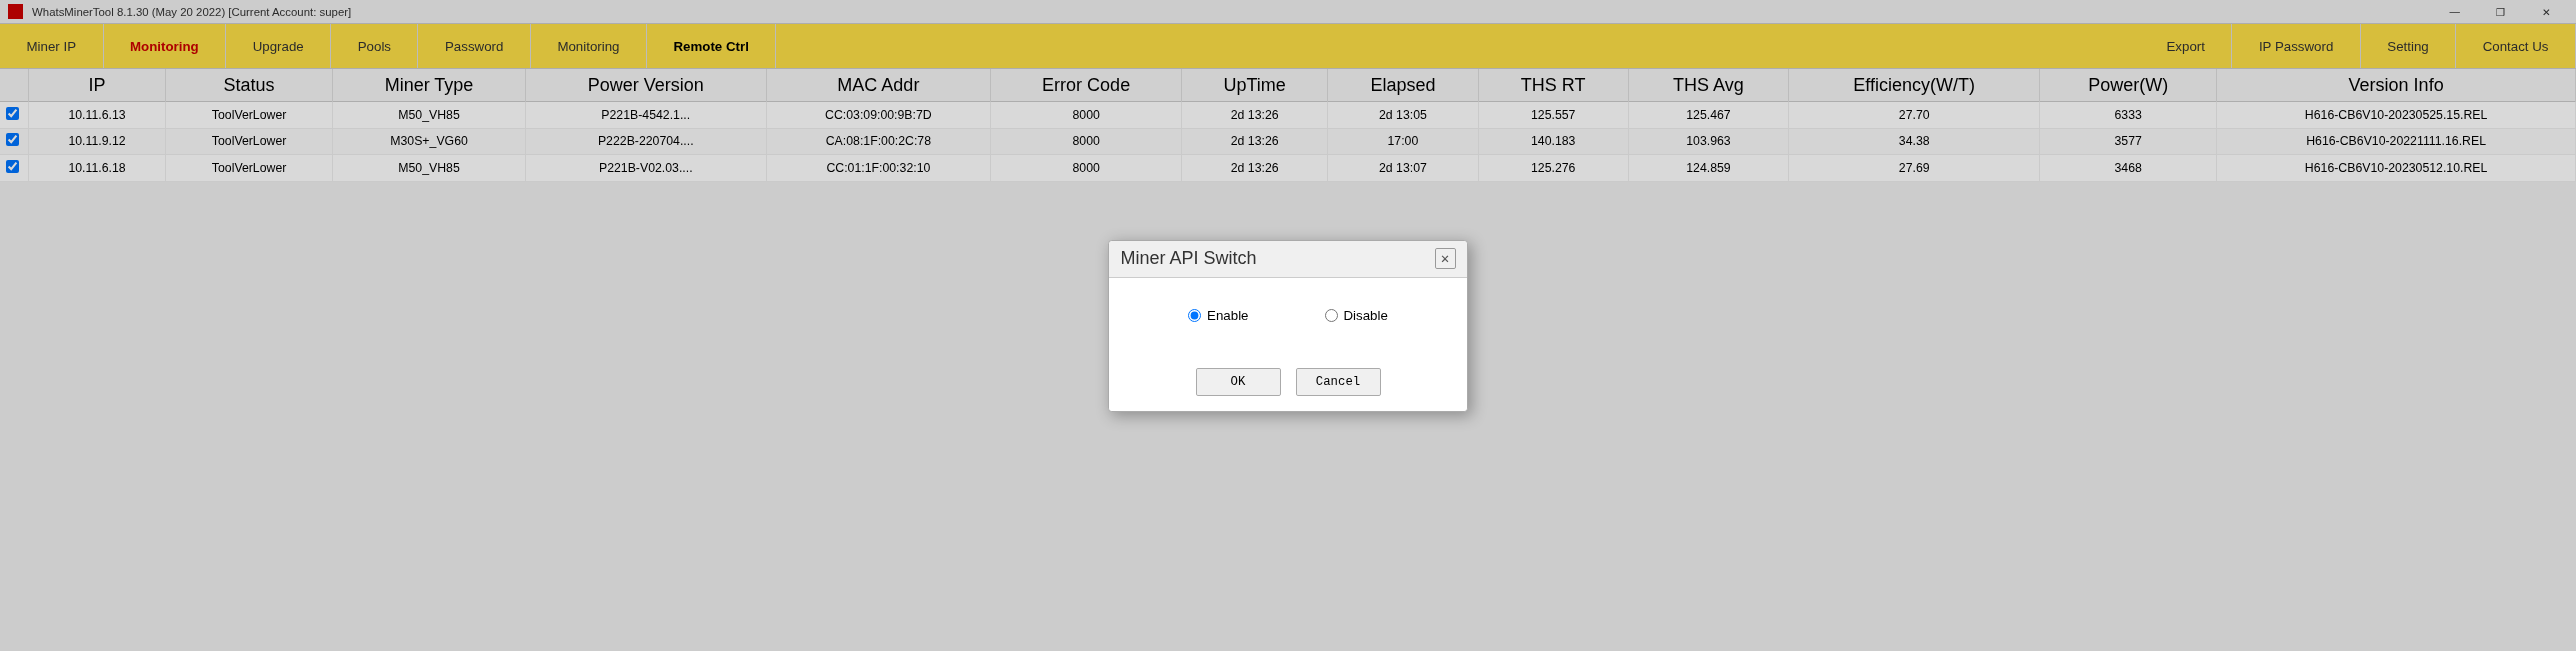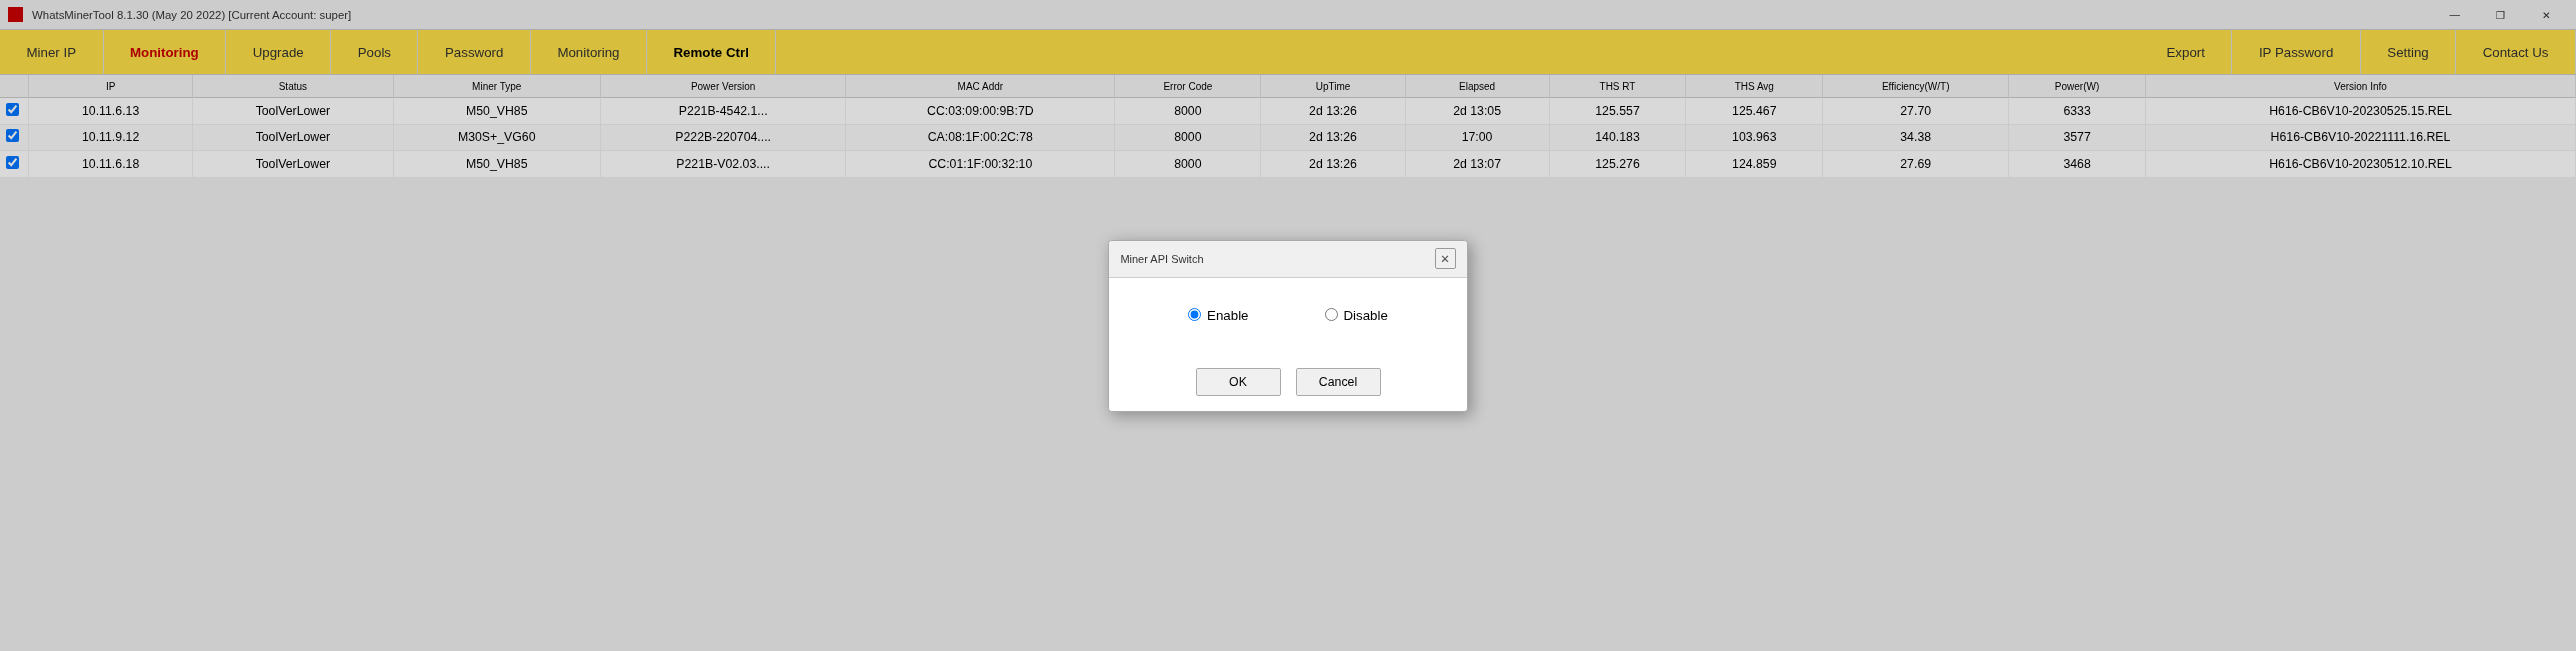--- a/index.html
+++ b/index.html
@@ -8,21 +8,21 @@
       font-size: 12.3px;
       background: #f0f0f0;
       width: 2576px;
       height: 652px;
       overflow: hidden;
       position: relative;
     }
 
     
     .title-bar {
-      height: 30px;
+      height: 24px;
       background: #f0f0f0;
       display: flex;
       align-items: center;
       justify-content: space-between;
       padding: 0 7.6px;
       border-bottom: 0.9px solid #ccc;
     }
     .title-bar-left {
       display: flex;
       align-items: center;
@@ -89,21 +89,21 @@
     thead tr {
       background: #f5f5f5;
       border-bottom: 1.9px solid #ccc;
     }
     th {
       padding: 5.7px 9.5px;
       text-align: center;
       border-right: 0.9px solid #ddd;
       font-weight: normal;
       white-space: nowrap;
-      font-size: 10px;
+      font-size: 18px;
     }
     td {
       padding: 4.7px 9.5px;
       text-align: center;
       border-bottom: 0.9px solid #eee;
       border-right: 0.9px solid #eee;
       white-space: nowrap;
       font-size: 12.3px;
     }
     tbody tr:nth-child(odd) { background: #fff; }
@@ -134,21 +134,21 @@
     .dialog-title-bar {
       background: #f0f0f0;
       border-bottom: 0.9px solid #ccc;
       padding: 7.6px 11.4px;
       display: flex;
       justify-content: space-between;
       align-items: center;
       border-radius: 3.8px 3.8px 0 0;
     }
     .dialog-title {
-      font-size: 11px;
+      font-size: 18px;
       color: #333;
       font-weight: normal;
     }
     .dialog-close-btn {
       width: 21px;
       height: 21px;
       background: transparent;
       border: 0.9px solid #999;
       border-radius: 1.9px;
       cursor: pointer;
@@ -163,21 +163,21 @@
       background: white;
     }
     .radio-row {
       display: flex;
       justify-content: center;
       gap: 76px;
       margin-bottom: 26.5px;
     }
     .radio-option {
       display: flex;
-      align-items: flex-start;
+      align-items: center;
       gap: 5.7px;
       cursor: pointer;
       font-size: 13.3px;
     }
     .radio-input {
       width: 13.3px;
       height: 13.3px;
       cursor: pointer;
     }
     .dialog-buttons {
@@ -188,21 +188,21 @@
       background: white;
       border-radius: 0 0 3.8px 3.8px;
     }
     .dialog-btn {
       width: 85px;
       height: 28px;
       border: 0.9px solid #aaa;
       background: #f0f0f0;
       cursor: pointer;
       font-size: 12.3px;
-      font-family: Liberation Sans, sans-serif;
+      font-family: Liberation Mono, monospace;
       border-radius: 1.9px;
     }
     .app-icon {
       width: 15px;
       height: 15px;
       background: #cc0000;
       display: inline-block;
       margin-right: 3.8px;
     }
   </style>

